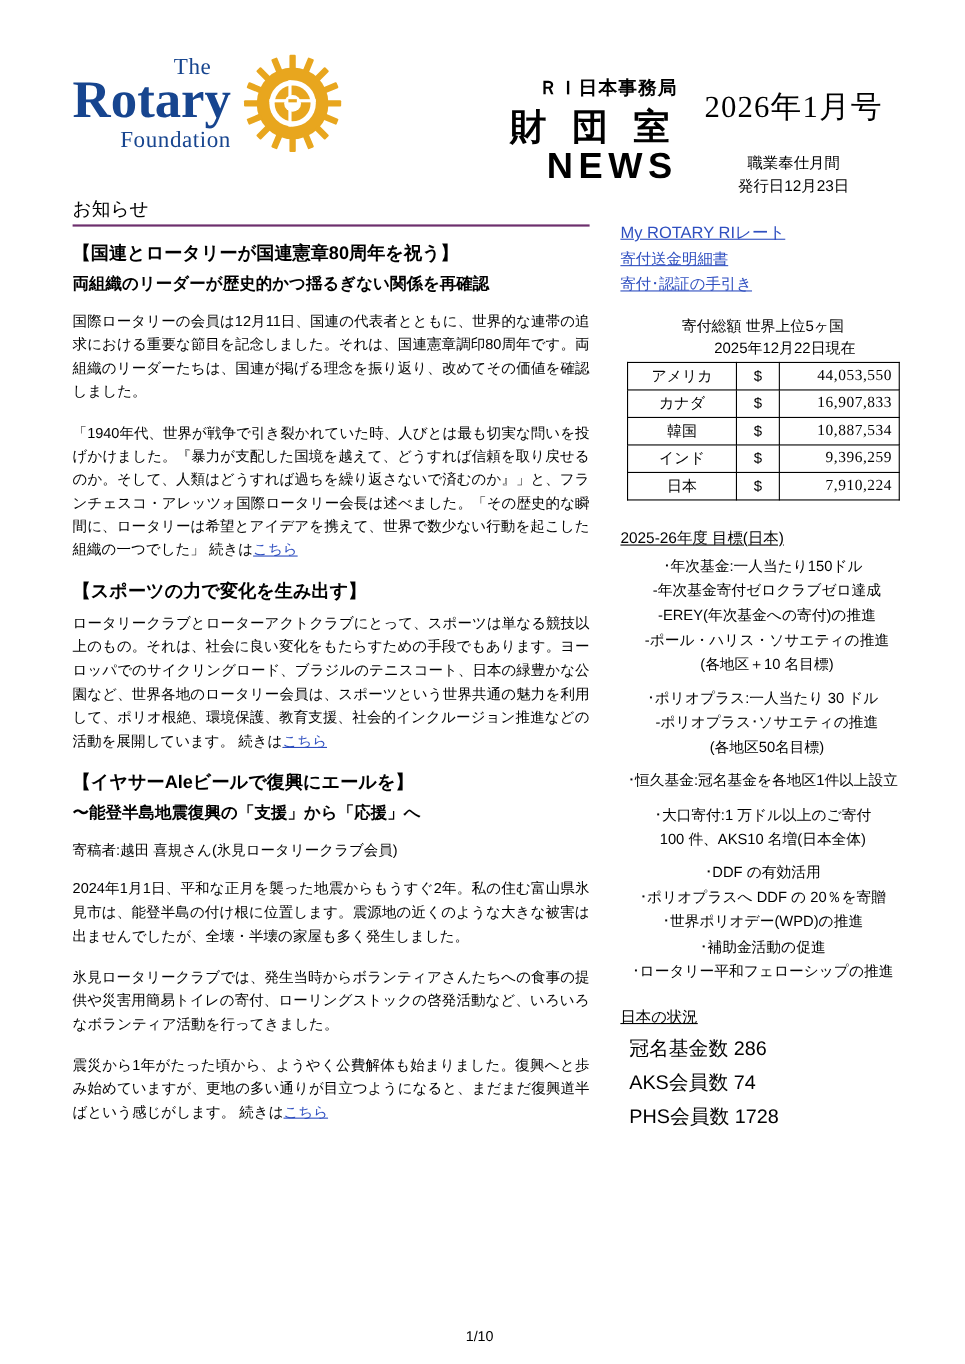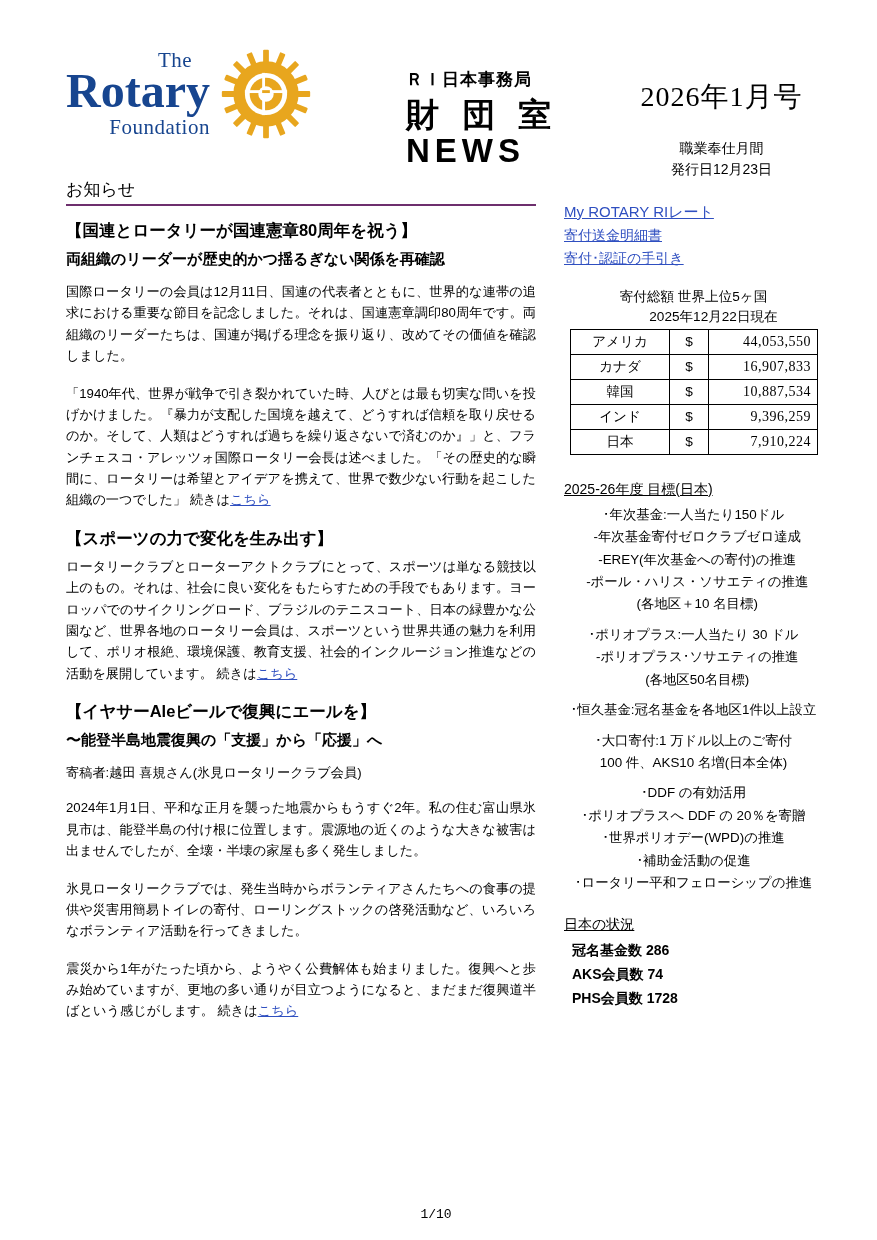--- a/index.html
+++ b/index.html
@@ -67,21 +67,21 @@
     position: relative;
     width: 96px;
     height: 96px;
     margin-left: 8px;
     flex: 0 0 96px;
   }
 
   .title-block {
     flex: 0 0 auto;
     width: 210px;
-    text-align: left;
+    text-align: right;
     padding-top: 22px;
   }
   .ri-office {
     font-size: 17px;
     font-weight: bold;
     letter-spacing: 1px;
     color: #000;
   }
   .zaidan {
     font-size: 33px;
@@ -248,34 +248,33 @@
 
   .status-title {
     font-size: 14px;
     margin: 22px 0 4px 0;
     text-decoration: underline;
   }
   ul.status {
     list-style: none;
     margin: 0;
     padding: 0 0 0 8px;
-    font-size: 14px;
+    font-size: 18px;
     line-height: 1.72;
-    font-weight: bold;
   }
 
   
   .footer {
     position: absolute;
     bottom: 18px;
     left: 0;
     width: 872px;
     text-align: center;
     font-size: 13px;
-    font-family: Liberation Mono, monospace;
+    font-family: Liberation Sans, sans-serif;
   }
 </style>
 </head>
 <body>
 
 <div class="page">
 
   <div class="header">
 
     <div class="logo-block">

